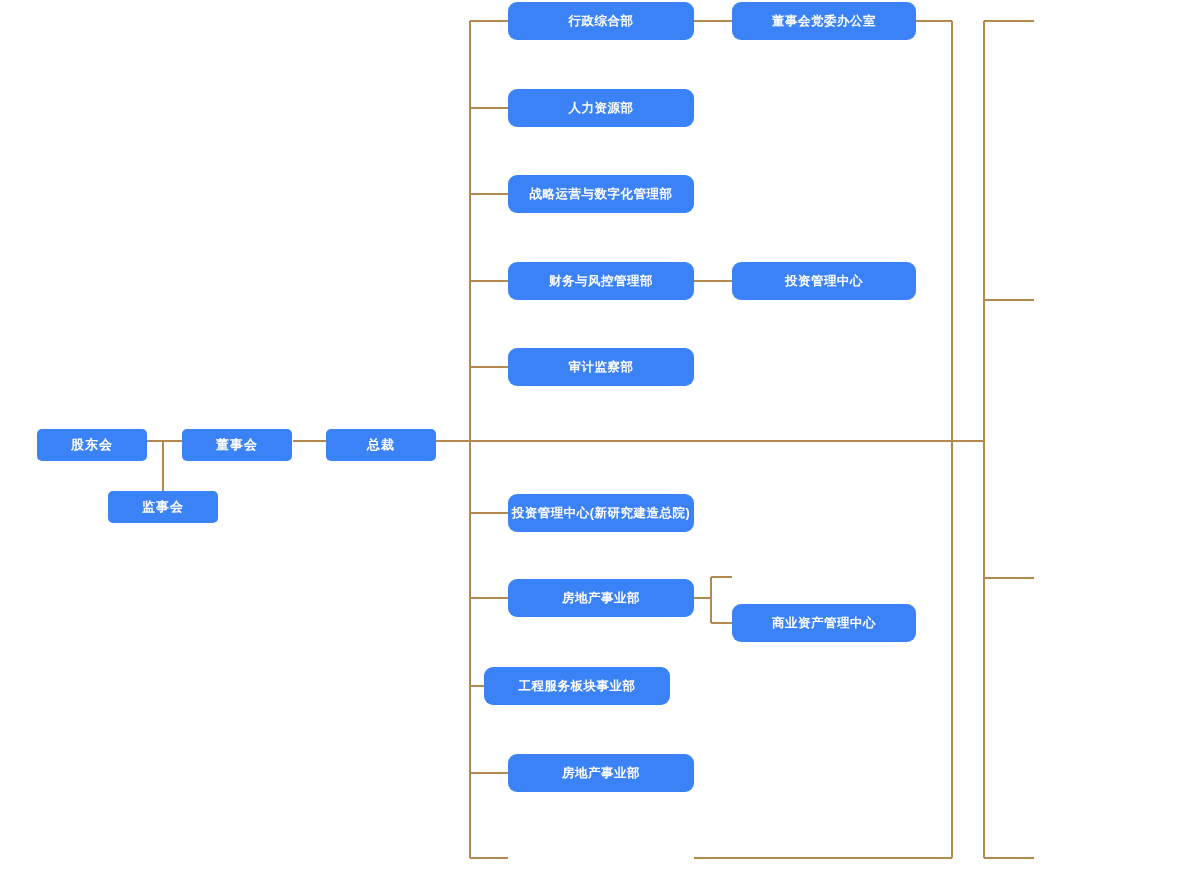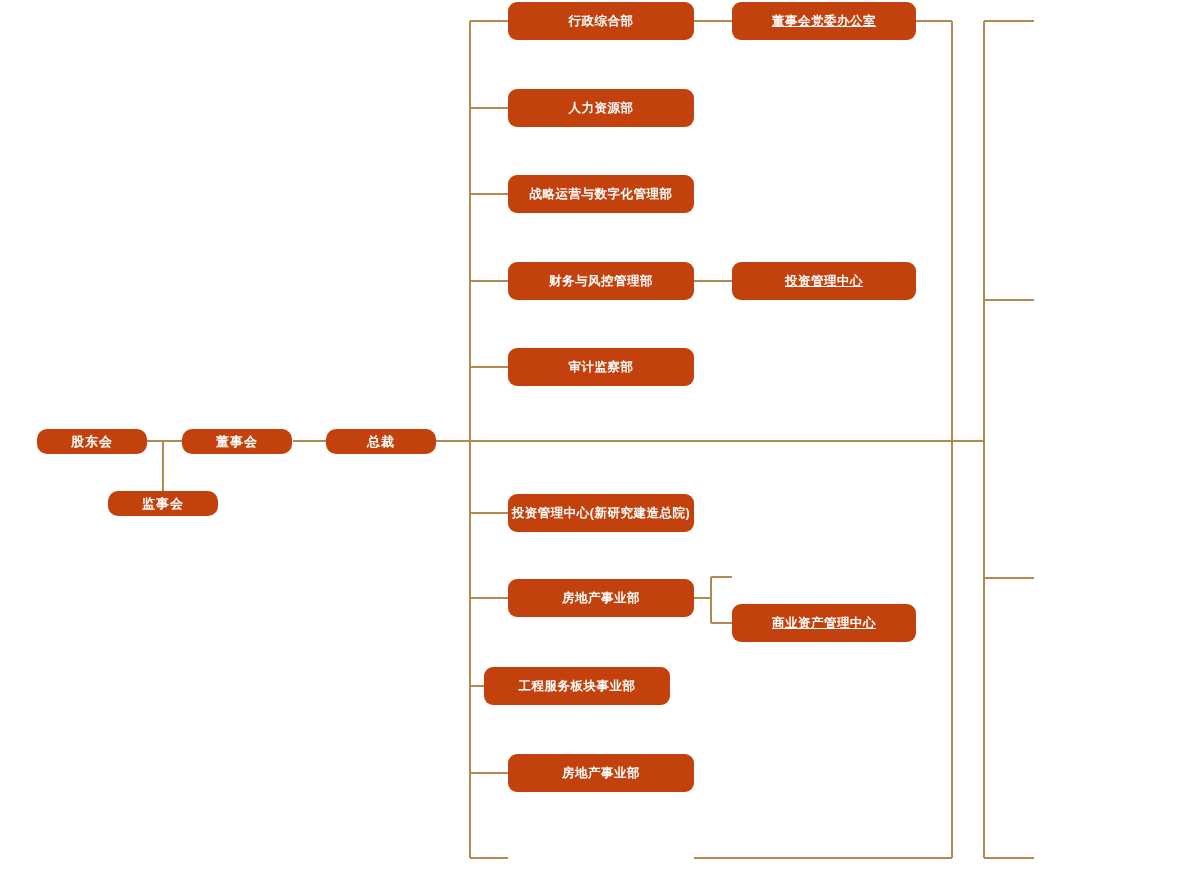--- a/index.html
+++ b/index.html
@@ -13,39 +13,39 @@
   }
   #lines {
     position: absolute;
     left: 0; top: 0;
   }
   .node {
     position: absolute;
     display: flex;
     align-items: center;
     justify-content: center;
-    background: #c2410c;
+    background: #3b82f6;
     color: #ffffff;
     font-weight: bold;
     text-align: center;
     box-sizing: border-box;
     white-space: nowrap;
   }
   .dept {
     width: 186px;
     height: 38px;
     border-radius: 9px;
     font-size: 12.5px;
     letter-spacing: 0.5px;
   }
-  .attached { width: 184px; text-decoration: underline; }
+  .attached { width: 184px; }
   .gov {
     width: 110px;
-    height: 25px;
-    border-radius: 10px;
+    height: 32px;
+    border-radius: 5px;
     font-size: 13px;
     letter-spacing: 1px;
   }
 </style>
 </head>
 <body>
 
 <div id="stage">
 
   <svg id="lines" width="1202" height="880" viewBox="0 0 1202 880">

